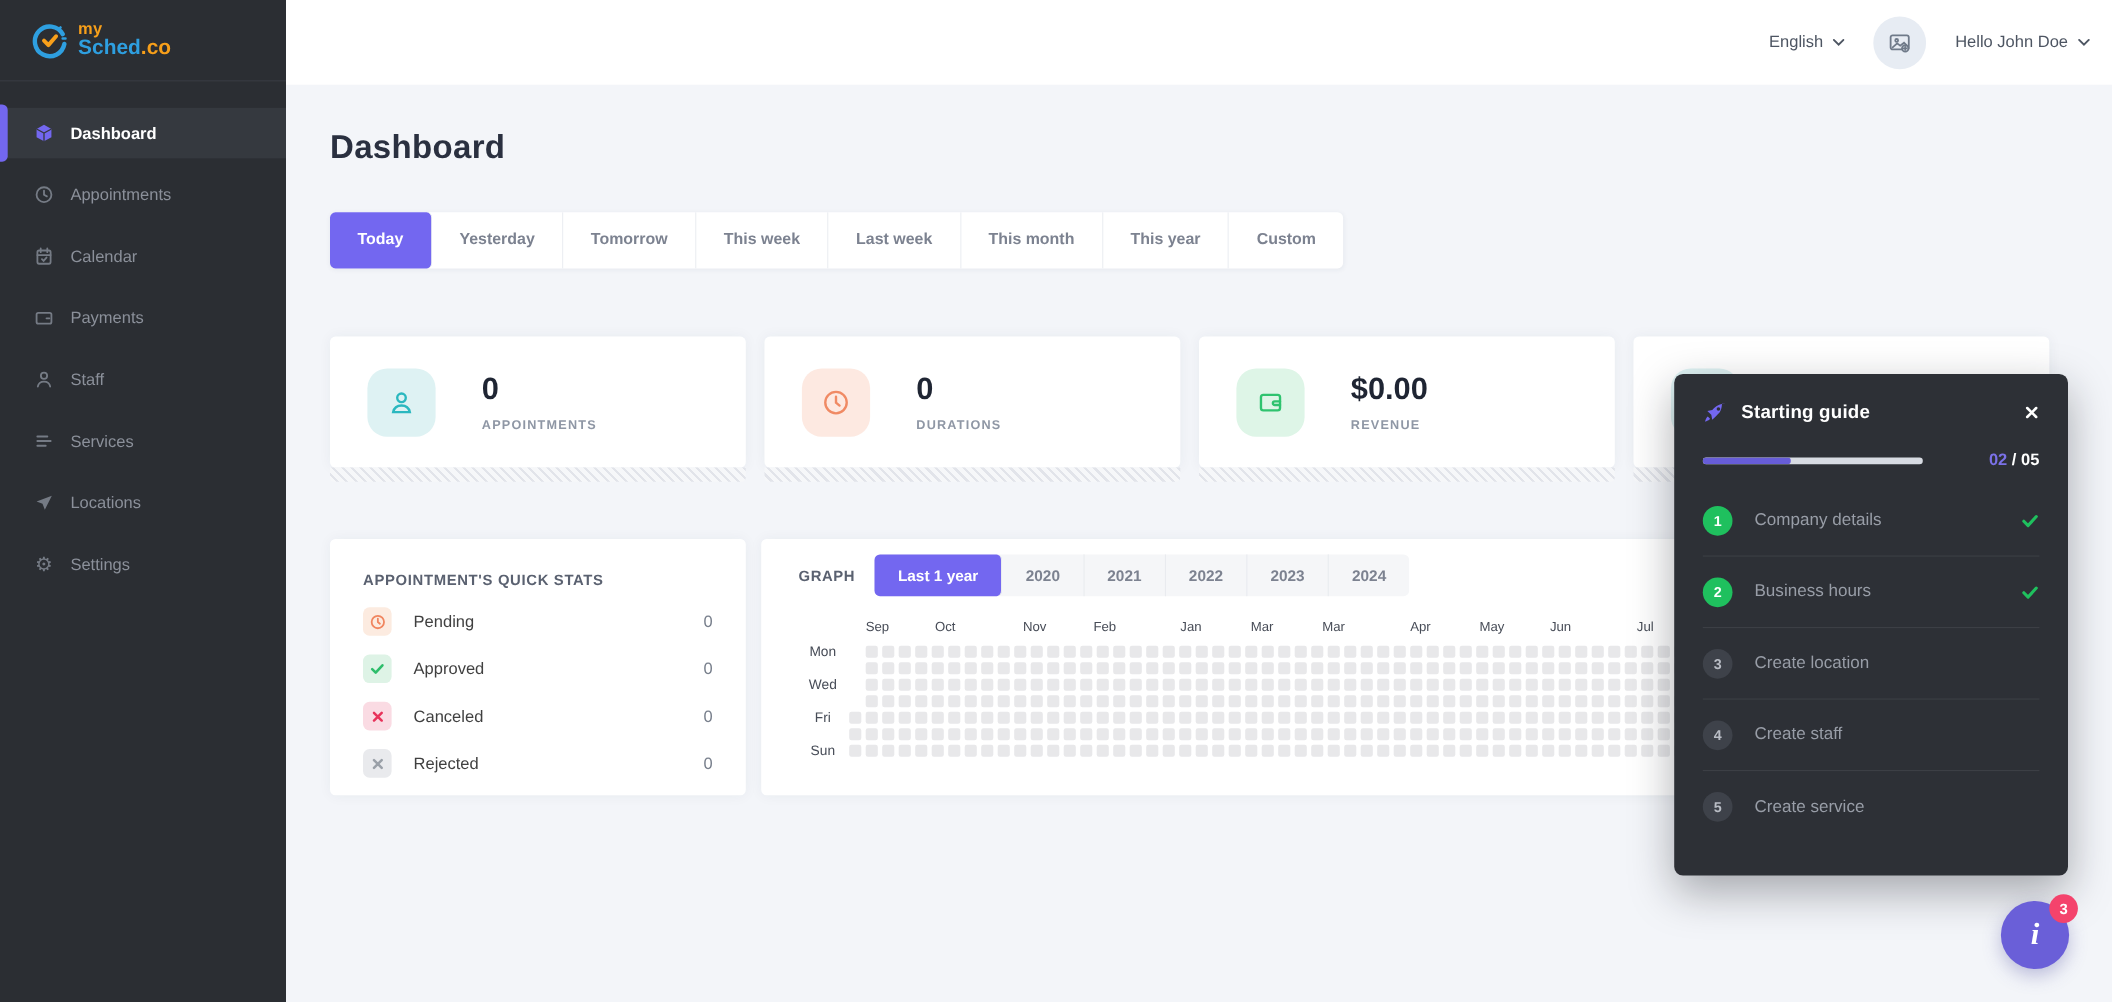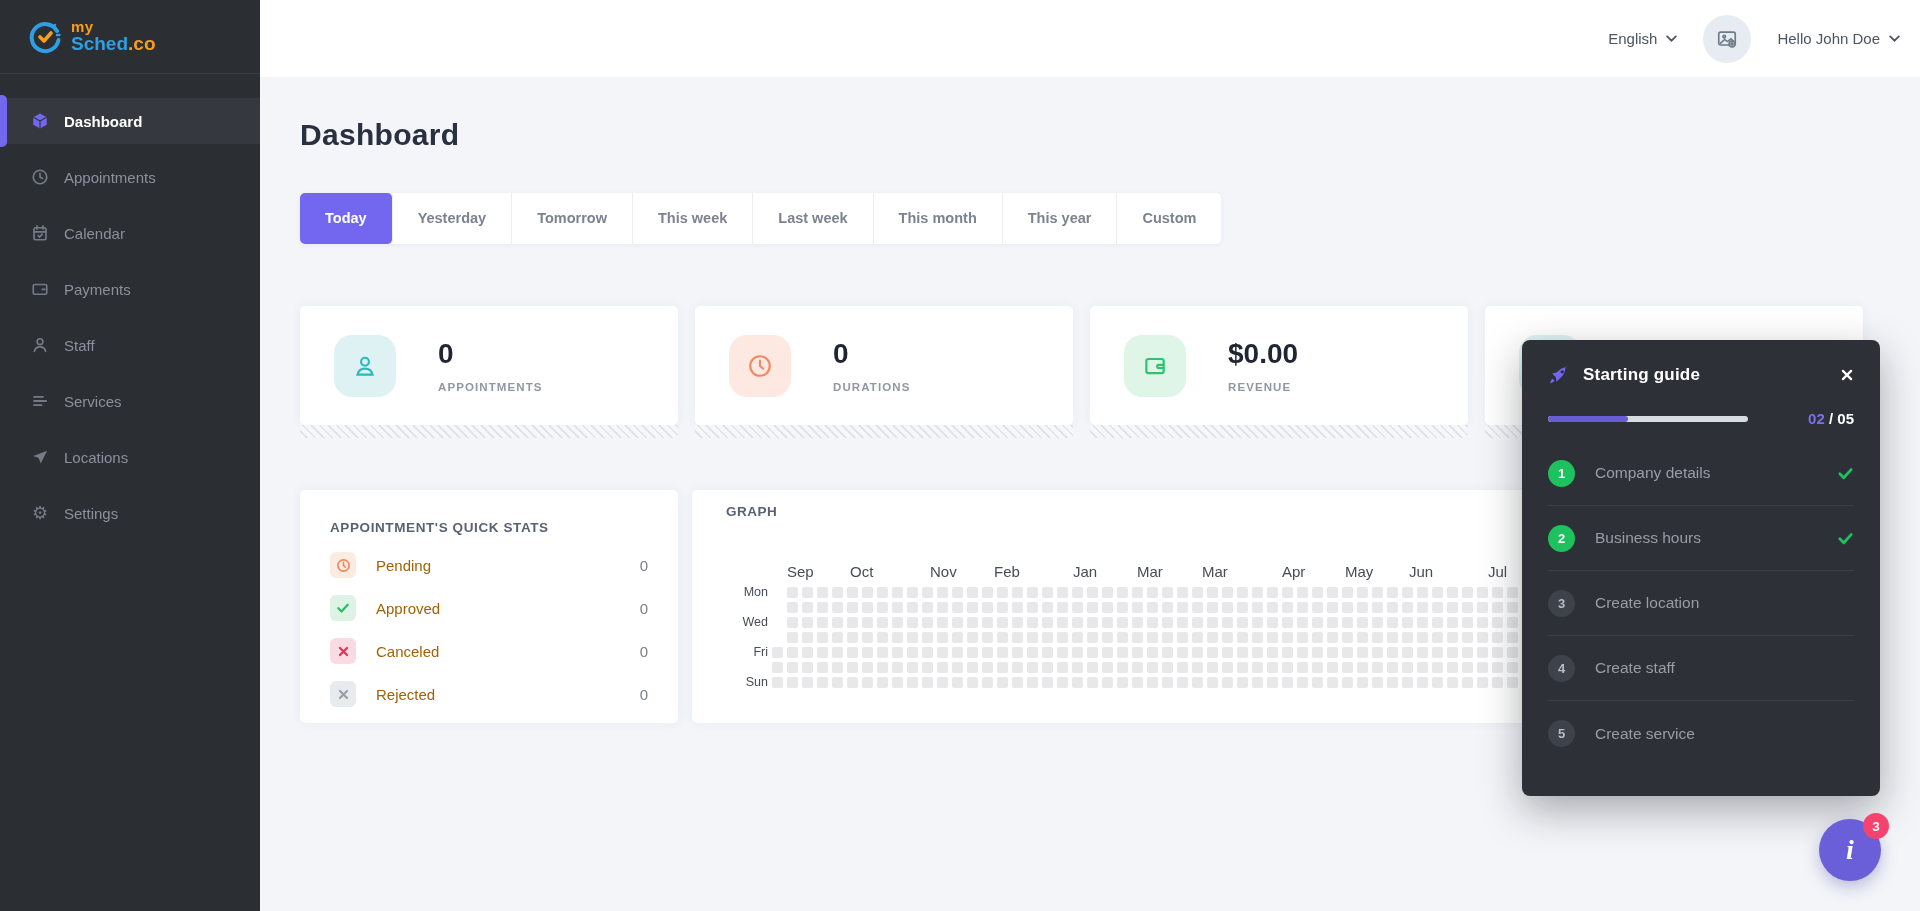--- a/index.html
+++ b/index.html
@@ -61,35 +61,35 @@
 
   
   .quick-stats { position:absolute; left:300px; top:490px; width:378px; height:233px; background:#fff; border-radius:5px; box-shadow:0 0 12px rgba(40,50,80,.05); padding:30px 30px 0 30px; z-index:1; }
   .qs-title { font-size:13.5px; font-weight:700; color:#5a6170; letter-spacing:.6px; }
   .qs-row { display:flex; align-items:center; height:26px; margin-top:17px; }
   .qs-icon { width:26px; height:26px; border-radius:6px; display:flex; align-items:center; justify-content:center; flex:none; }
   .qs-pending { background:#fcebe0; color:#f0855f; }
   .qs-approved { background:#def3e6; color:#2ebd6b; }
   .qs-canceled { background:#fadbe3; color:#e8325a; }
   .qs-rejected { background:#e9eaed; color:#9aa0a8; }
-  .qs-label { margin-left:20px; font-size:15px; color:#a16207; }
+  .qs-label { margin-left:20px; font-size:15px; color:#404040; }
   .qs-value { margin-left:auto; font-size:15px; color:#79808d; }
 
   
   .graph-panel { position:absolute; left:692px; top:490px; width:1171px; height:233px; background:#fff; border-radius:5px; box-shadow:0 0 12px rgba(40,50,80,.05); z-index:1; }
   .graph-header { display:flex; align-items:center; padding:14px 0 0 34px; }
   .graph-label { font-size:13.5px; font-weight:700; color:#5a6170; letter-spacing:.5px; margin-right:18px; }
   .gtabs { display:flex; background:#f5f6f8; border-radius:5px; }
   .gtab { padding:0 21px; height:38px; line-height:38px; font-size:14px; font-weight:700; color:#7c8290; border-right:1px solid #e9ebef; cursor:pointer; white-space:nowrap; }
   .gtab:last-child { border-right:none; }
   .gtab.active { background:#7367f0; color:#fff; border-radius:5px; }
 
   .heatmap { position:absolute; left:0; top:73px; right:0; bottom:0; }
-  .hm-month { position:absolute; top:0; font-size:15px; color:#474c57; }
-  .hm-day { position:absolute; left:0; width:40px; text-align:right; font-size:12.5px; color:#474c57; line-height:11px; }
+  .hm-month { position:absolute; top:0; font-size:12px; color:#474c57; }
+  .hm-day { position:absolute; left:0; width:40px; text-align:center; font-size:12.5px; color:#474c57; line-height:11px; }
   .hm-days { position:absolute; left:36px; top:24px; }
   .hm-months { position:absolute; left:80px; top:0; }
   .hm-grid { position:absolute; left:80px; top:24px; display:grid; grid-auto-flow:column; grid-template-rows:repeat(7, 11px); grid-auto-columns:11px; gap:4px; }
   .hm-cell { background:#e8e8ea; border-radius:2px; }
 
   
   .guide { position:absolute; left:1522px; top:340px; width:358px; height:456px; background:#2d3036; border-radius:8px; box-shadow:0 14px 40px rgba(20,24,32,.35); padding:0 26px; z-index:10; }
   .guide-header { display:flex; align-items:center; padding-top:24px; }
   .guide-title { margin-left:13px; font-size:17px; font-weight:600; color:#ffffff; letter-spacing:.2px; }
   .guide-close { margin-left:auto; color:#ffffff; cursor:pointer; display:flex; }
@@ -320,20 +320,28 @@
         </svg>
     </span>
     <span class="qs-label">Rejected</span>
     <span class="qs-value">0</span>
   </div>
 </div>
 
 <div class="graph-panel">
   <div class="graph-header">
     <span class="graph-label">GRAPH</span>
+    <div class="gtabs">
+      <span class="gtab active">Last 1 year</span>
+      <span class="gtab">2020</span>
+      <span class="gtab">2021</span>
+      <span class="gtab">2022</span>
+      <span class="gtab">2023</span>
+      <span class="gtab">2024</span>
+    </div>
   </div>
 
   <div class="heatmap">
     <div class="hm-months">
       <span class="hm-month" style="left:15px">Sep</span>
       <span class="hm-month" style="left:78px">Oct</span>
       <span class="hm-month" style="left:158px">Nov</span>
       <span class="hm-month" style="left:222px">Feb</span>
       <span class="hm-month" style="left:301px">Jan</span>
       <span class="hm-month" style="left:365px">Mar</span>

